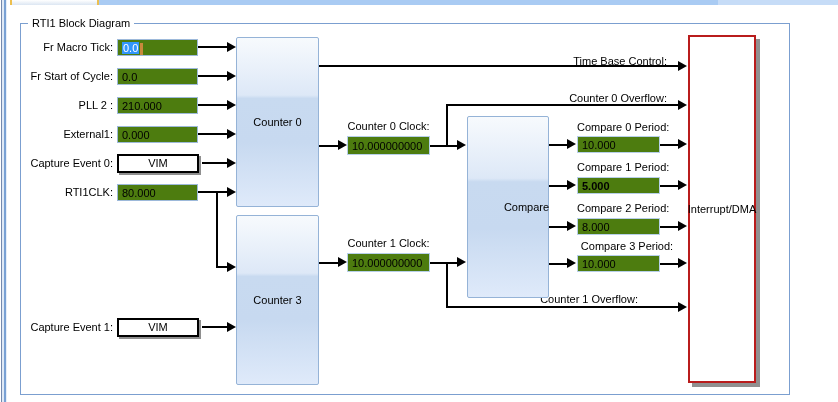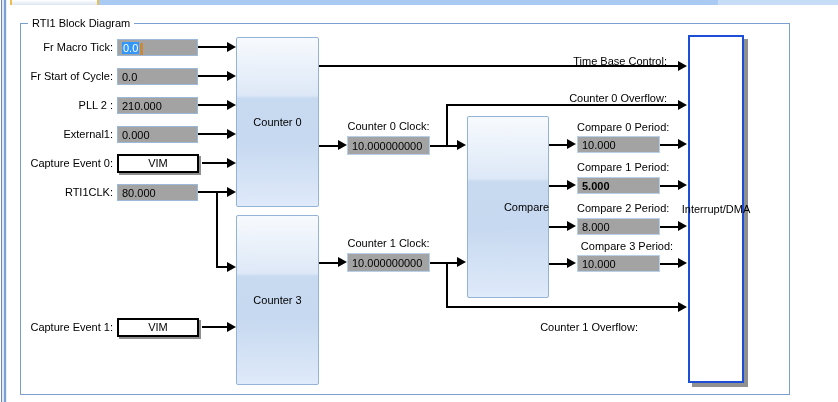--- a/index.html
+++ b/index.html
@@ -11,34 +11,34 @@
   .ts{position:absolute;top:0;height:5px;}
   
   .groupbox{position:absolute;left:20px;top:23px;width:770px;height:372px;
     border:1px solid #7b9fd0;box-sizing:border-box;}
   .legend{position:absolute;left:28px;top:16px;background:#fff;padding:0 4px;
     height:14px;line-height:14px;white-space:nowrap;}
   
   .lbl{position:absolute;height:14px;line-height:14px;white-space:nowrap;}
   .r{text-align:right;} .c{text-align:center;}
   
-  .vbox{position:absolute;background:#a3a3a3;border:1px solid #9db9da;box-sizing:border-box;
+  .vbox{position:absolute;background:#4d7c0f;border:1px solid #9db9da;box-sizing:border-box;
     padding:1px 0 0 4px;height:17px;line-height:14px;overflow:hidden;white-space:nowrap;}
   .vbox.light{border-color:#b7cfe9;}
   .sel{background:#3296fb;color:#fff;padding:0 1px;}
   .caret{display:inline-block;width:3px;height:12px;background:#c9893c;vertical-align:middle;margin-left:1px;}
   
   .vim{position:absolute;width:82px;height:19px;background:#fff;border:2px solid #000;
     box-shadow:2px 2px 0 #8f8f8f;box-sizing:border-box;text-align:center;line-height:15px;cursor:default;}
   
   .block{position:absolute;border:1px solid #95b3d7;border-radius:2px;box-sizing:border-box;
     background:linear-gradient(180deg,#f7fafd 0%,#dde8f7 34%,#c8daf0 36%,#c7d9f0 62%,#dfeafa 100%);
     display:flex;align-items:center;justify-content:center;}
-  .idma{position:absolute;left:688px;top:35px;width:56px;height:348px;background:#fff;
-    border:2px solid #1d4ed8;box-shadow:4px 4px 0 #909090;box-sizing:border-box;
+  .idma{position:absolute;left:688px;top:35px;width:68px;height:348px;background:#fff;
+    border:2px solid #b91c1c;box-shadow:4px 4px 0 #909090;box-sizing:border-box;
     display:flex;align-items:center;justify-content:center;text-align:center;}
   
   .hline{position:absolute;height:2px;background:#000;}
   .vline{position:absolute;width:2px;background:#000;}
   .arr{position:absolute;width:0;height:0;border-top:5px solid transparent;
     border-bottom:5px solid transparent;border-left:9px solid #000;}
 </style>
 </head>
 <body>
 
@@ -123,21 +123,21 @@
   <div class="arr" style="left:678px;top:100px;"></div>
 
   <div class="hline" style="left:319px;top:262px;width:19px;"></div>
   <div class="arr" style="left:338px;top:257px;"></div>
   <div class="lbl c" style="left:333px;top:236px;width:111px;">Counter 1 Clock:</div>
   <div class="vbox light" style="left:347px;top:253px;width:83px;height:19px;padding-top:2px;">10.000000000</div>
   <div class="hline" style="left:430px;top:262px;width:27px;"></div>
   <div class="arr" style="left:457px;top:257px;"></div>
 
   <div class="vline" style="left:446px;top:262px;height:46px;"></div>
-  <div class="lbl r" style="left:501px;top:292px;width:137px;margin-top:28px;">Counter 1 Overflow:</div>
+  <div class="lbl r" style="left:501px;top:292px;width:137px;">Counter 1 Overflow:</div>
   <div class="hline" style="left:446px;top:306px;width:232px;"></div>
   <div class="arr" style="left:678px;top:302px;"></div>
 
   <div class="block" style="left:467px;top:116px;width:82px;height:182px;padding-left:37px;">
     <span>Compare</span>
   </div>
 
   <div class="hline" style="left:549px;top:144px;width:18px;"></div>
   <div class="arr" style="left:567px;top:139px;"></div>
   <div class="lbl" style="left:577px;top:120px;width:100px;">Compare 0 Period:</div>

